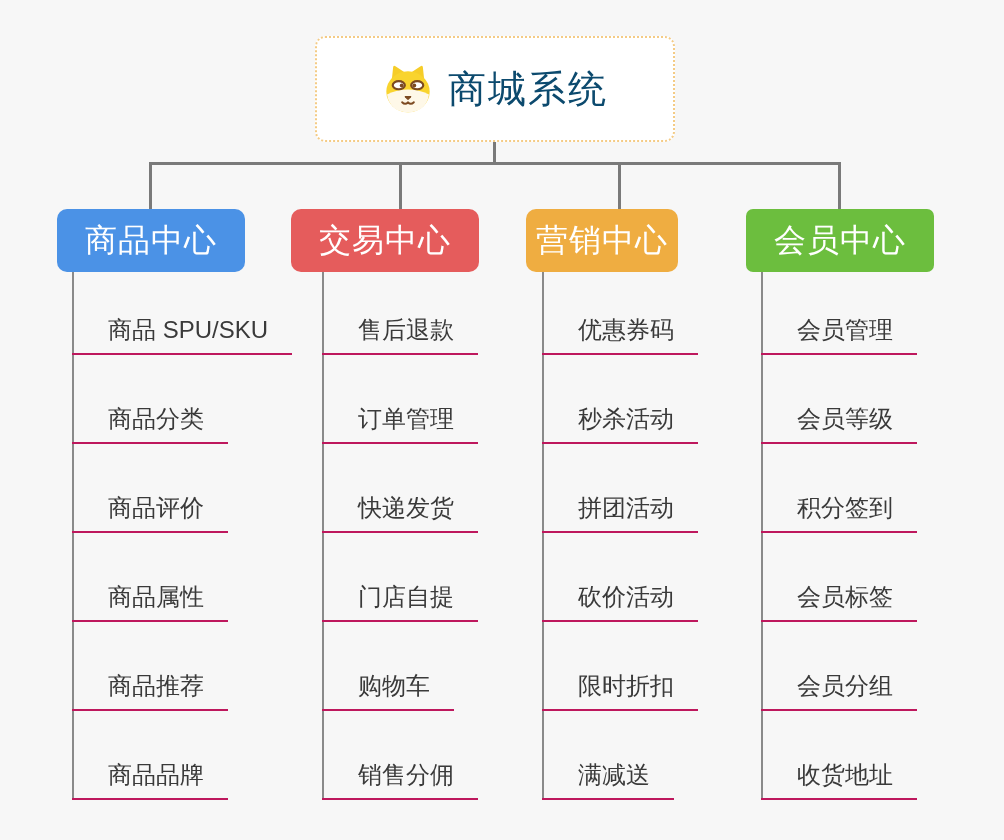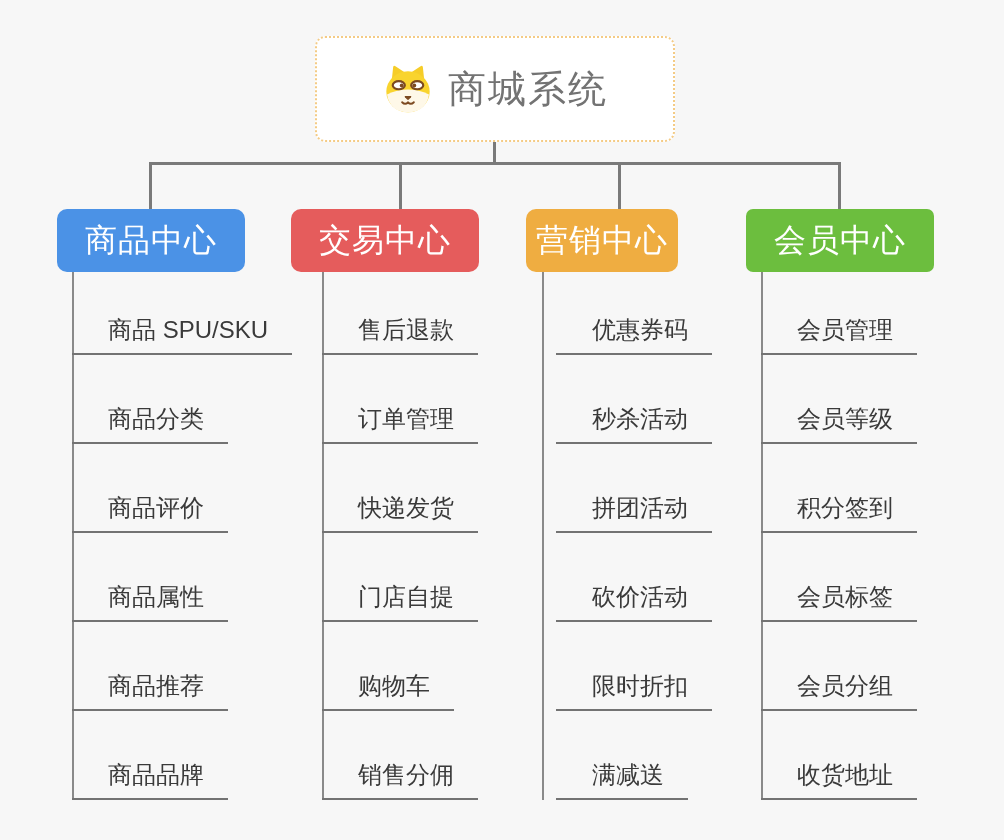--- a/index.html
+++ b/index.html
@@ -38,21 +38,21 @@
     background: #FFFFFF;
     border: 2px dotted #F4CB85;
     border-radius: 10px;
     display: flex;
     align-items: center;
     justify-content: center;
     gap: 14px;
   }
   .root-title {
     font-size: 38px;
-    color: #737373;
+    color: #0c4a6e;
     letter-spacing: 2px;
     white-space: nowrap;
   }
   .dog-icon { display: inline-flex; }
 
   
   .branch-node {
     position: absolute;
     top: 209px;
     height: 63px;
@@ -67,30 +67,30 @@
   }
   .bpos-0 { left: 57px;  width: 188px; }
   .bpos-1 { left: 291px; width: 188px; }
   .bpos-2 { left: 526px; width: 152px; }
   .bpos-3 { left: 746px; width: 188px; border-radius: 7px; }
 
   
   .col { position: absolute; top: 266px; }
   .cpos-0 { left: 72px; }
   .cpos-1 { left: 322px; }
-  .cpos-2 { left: 542px; padding-left: 14px; }
+  .cpos-2 { left: 542px; }
   .cpos-3 { left: 761px; }
 
   .child-item {
     height: 89px;
     width: max-content;
     min-width: 130px;
     padding-left: 36px;
     padding-right: 24px;
-    border-bottom: 2px solid #737373;
+    border-bottom: 2px solid #be185d;
     display: flex;
     align-items: flex-end;
   }
   .child-label {
     font-size: 24px;
     color: #3A3A3A;
     padding-bottom: 7px;
     white-space: nowrap;
   }
 </style>

